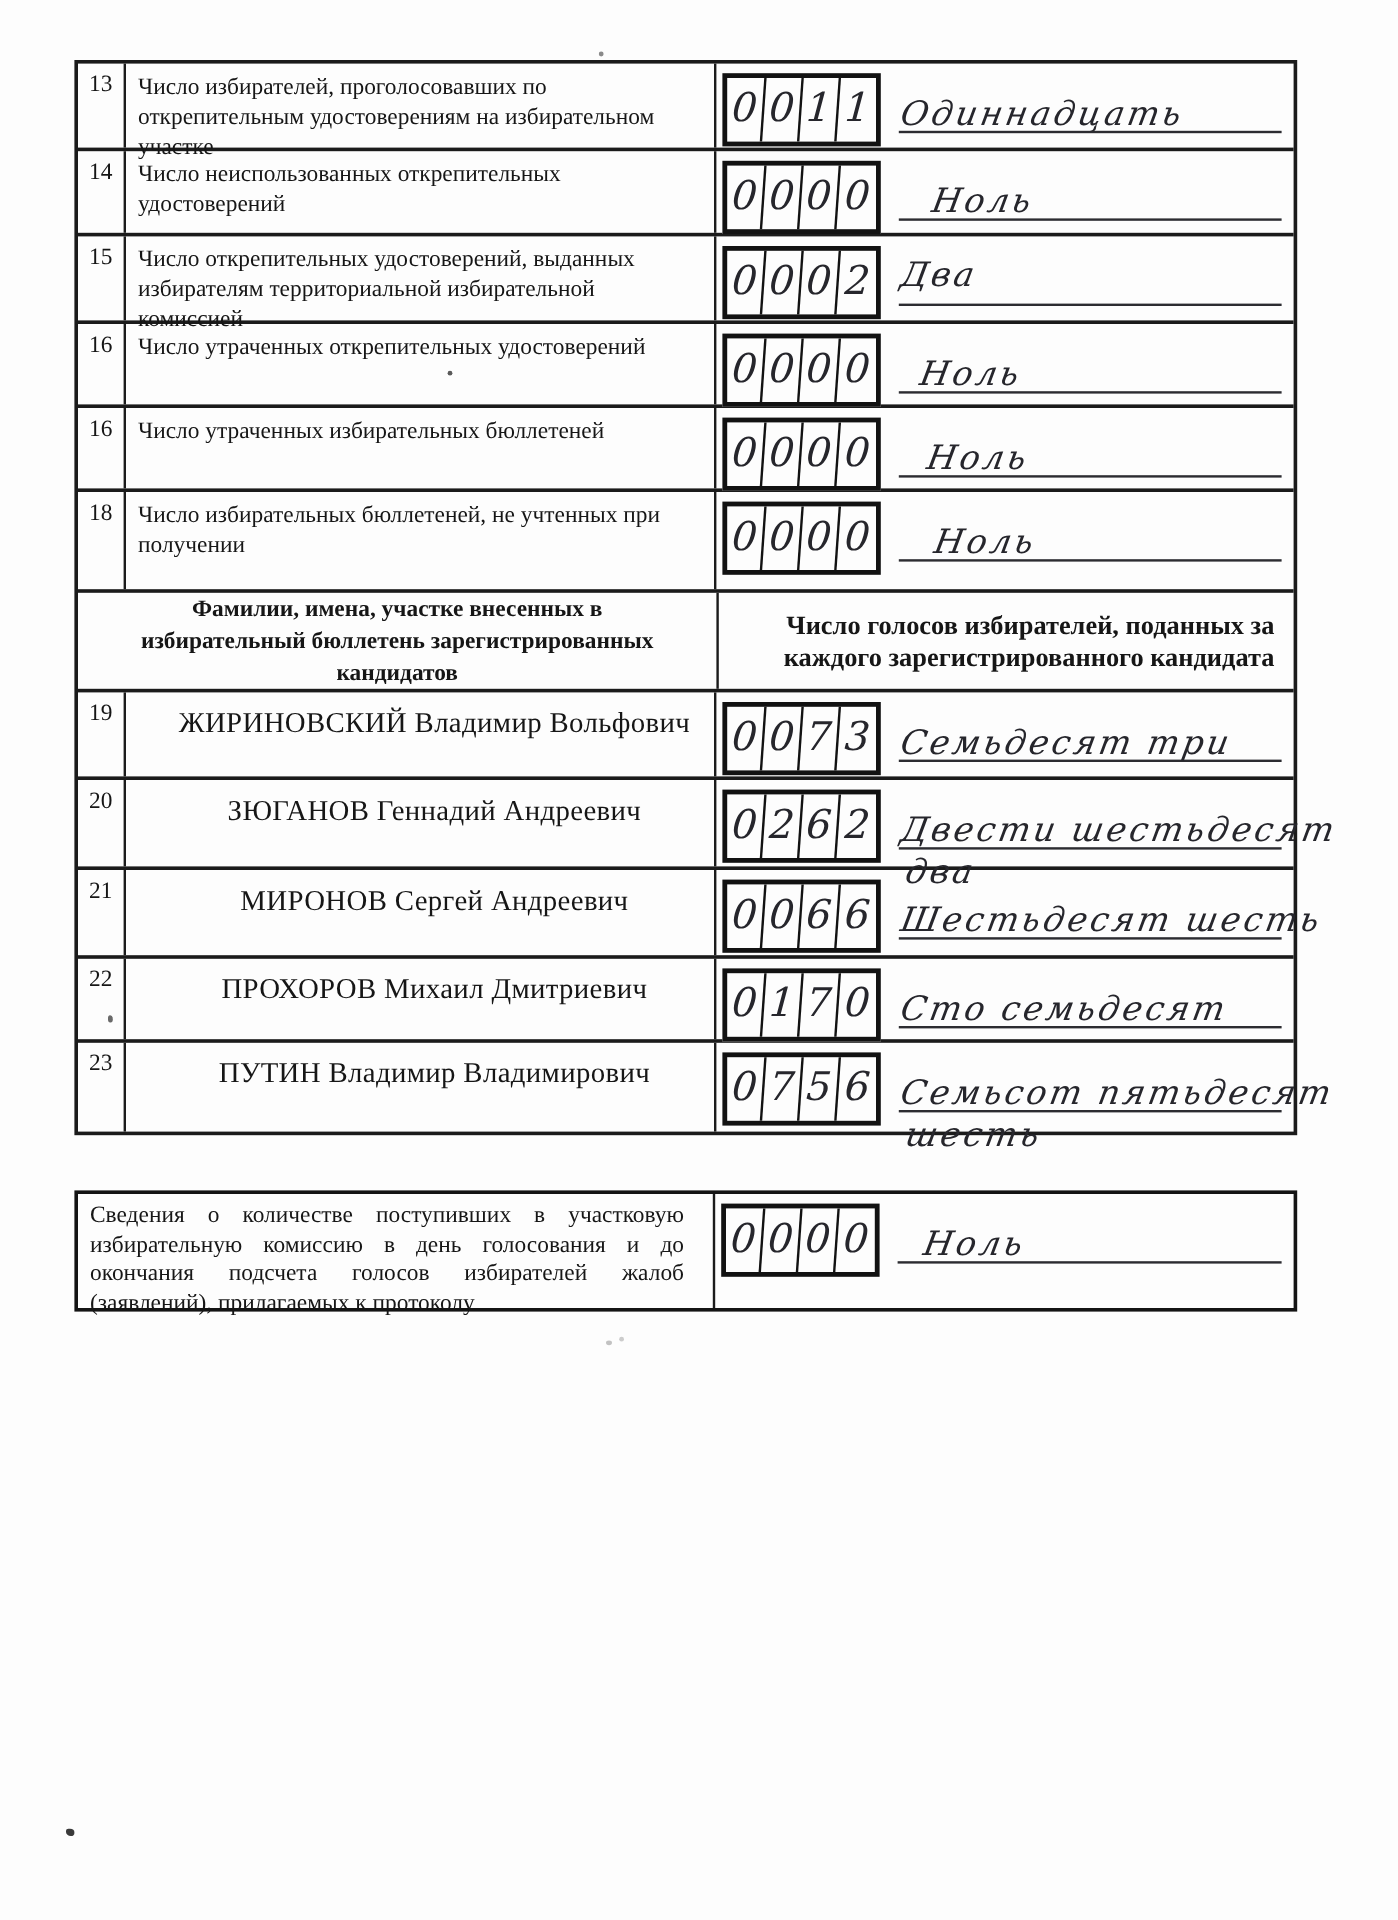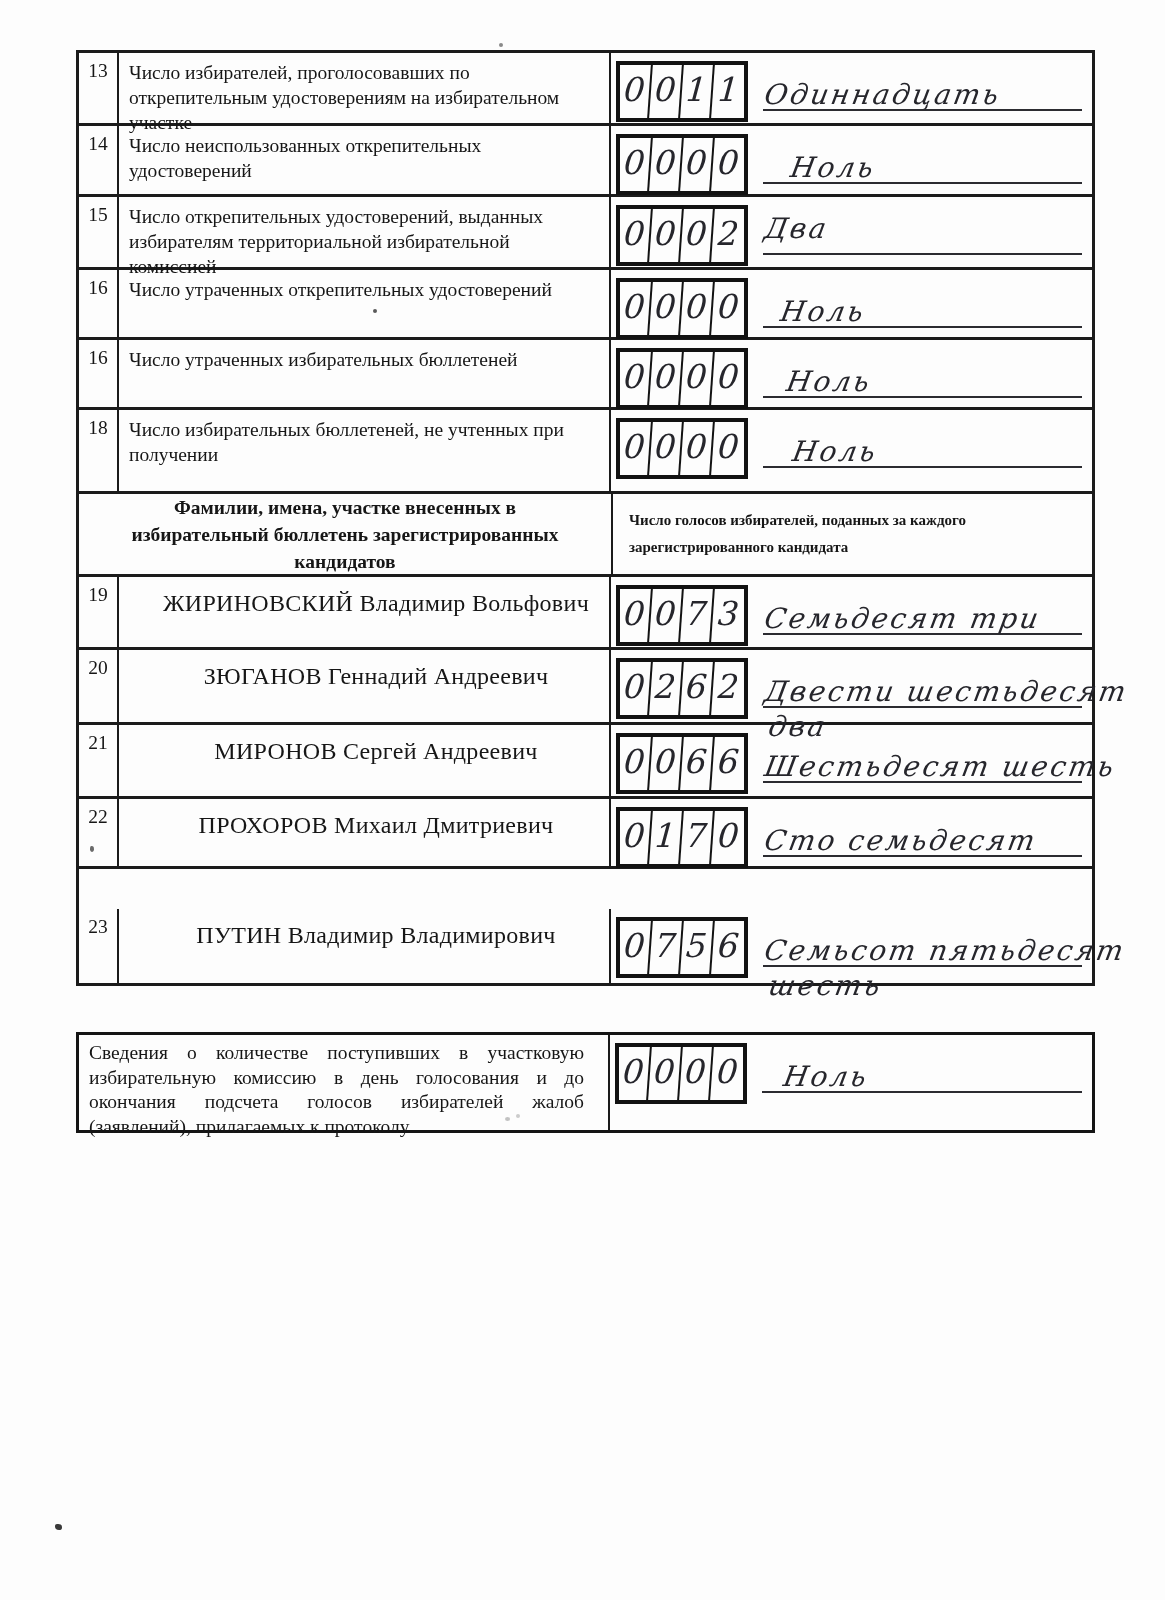--- a/index.html
+++ b/index.html
@@ -6,26 +6,26 @@
   html,body { background:#e8e8e8; }
   .page {
     position:relative;
     width:1165px; height:1600px;
     background:#fdfdfd;
     font-family:"Liberation Serif","DejaVu Serif",serif;
     color:#161616;
     overflow:hidden;
     margin:0 auto;
   }
-  .doc { position:absolute; left:76px; top:50px; width:1019px; }
+  .doc { position:absolute; left:62px; top:50px; width:1019px; }
 
   
   .ptable { border:3px solid #1b1b1b; }
   .trow { display:flex; border-bottom:3px solid #1b1b1b; }
-  .trow:last-child { border-bottom:none;margin-top:40px; }
+  .trow:last-child { border-bottom:none; }
   .c-num {
     width:40px; border-right:2px solid #1b1b1b;
     text-align:center; padding-top:7px;
     font-size:19.5px; flex:none;
   }
   .c-desc {
     width:492px; border-right:2.5px solid #1b1b1b;
     padding:7px 14px 0 10px; font-size:19.5px; line-height:25px; flex:none;
   }
   .c-name {
@@ -35,21 +35,21 @@
   .c-right { flex:1; position:relative; }
 
   .c-head-left {
     width:534px; border-right:2.5px solid #1b1b1b; flex:none;
     display:flex; align-items:center; justify-content:center;
     text-align:center; font-weight:bold; font-size:19.5px; line-height:27px;
     padding:6px 24px;
   }
   .c-head-right {
     flex:1; display:flex; align-items:center; justify-content:center;
-    text-align:left; font-weight:bold; font-size:15px; line-height:27px;
+    text-align:right; font-weight:bold; font-size:22px; line-height:27px;
     padding:6px 16px;
   }
 
   
   .dbox {
     position:absolute; left:5px; top:8px;
     display:flex; border:4px solid #121212; background:#fdfdfd;
   }
   .dcell {
     width:31px; height:53px; border-right:2.5px solid #121212;

